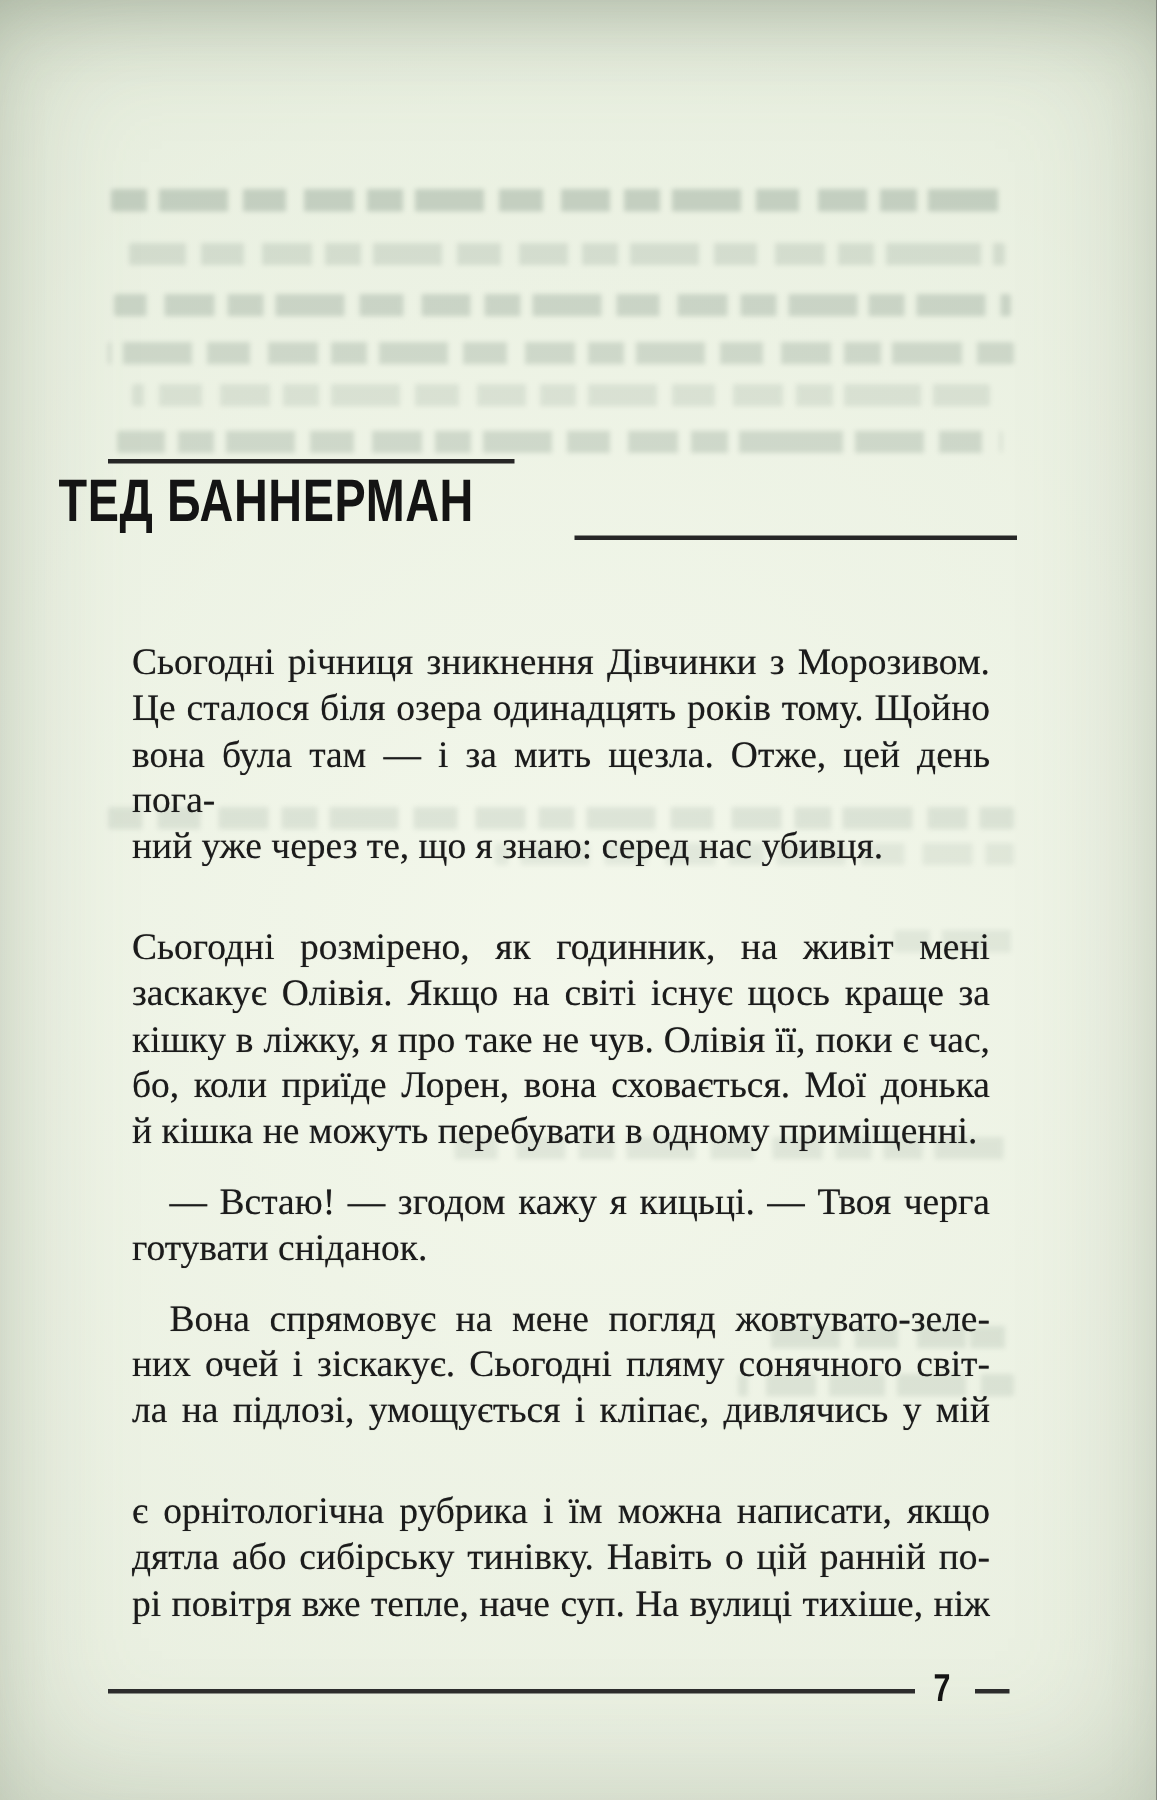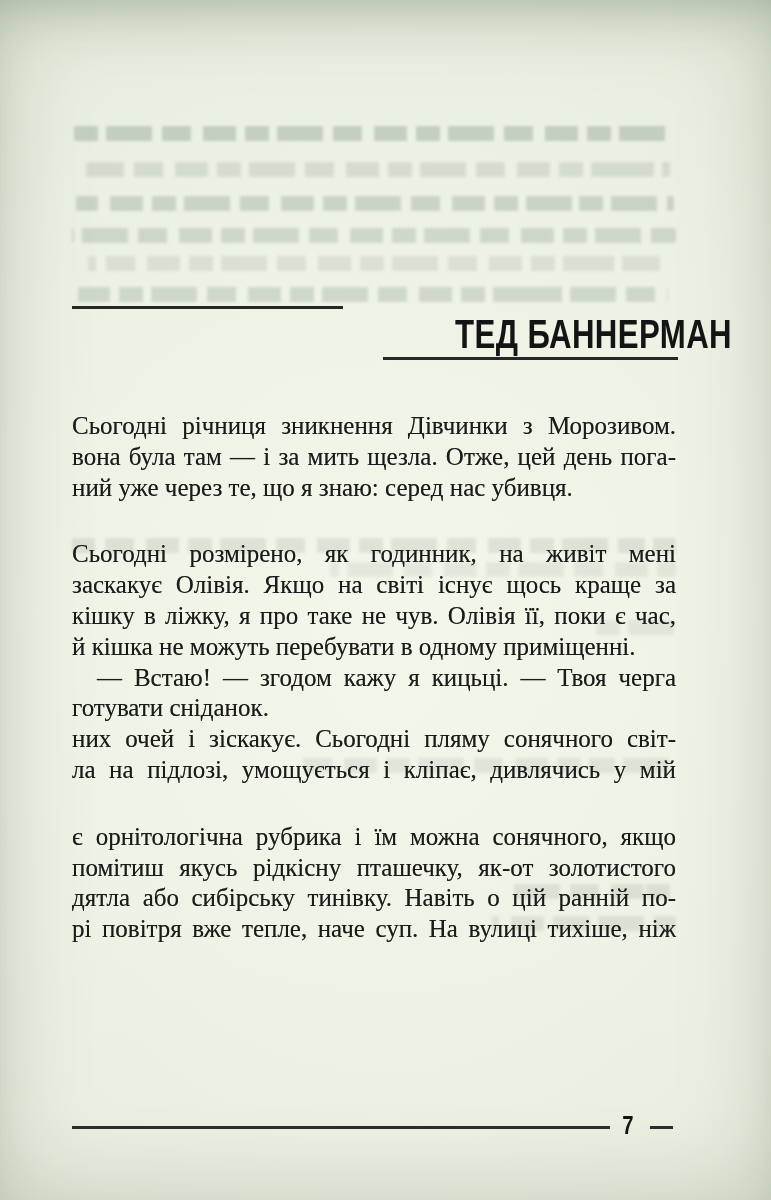--- a/index.html
+++ b/index.html
@@ -33,41 +33,41 @@
   }
 
   
   .rule { position: absolute; background: #262626; }
   .rule-top    { left: 72px;  top: 306px; width: 271px; height: 3px; }
   .rule-bottom { left: 383px; top: 357px; width: 295px; height: 2.5px; }
   .chapter-title {
     position: absolute;
     top: 314px; left: 0; right: 0;
     margin: 0;
-    text-align: right;
+    text-align: left;
     font-family: "Liberation Sans", "DejaVu Sans", sans-serif;
     font-weight: bold;
     font-size: 40px;
     line-height: 40px;
     letter-spacing: 0.5px;
     color: #141414;
   }
   .chapter-title .condense {
     display: inline-block;
     transform: scaleX(0.78);
     transform-origin: 50% 50%;
   }
 
   
   .page-body {
     position: absolute;
     left: 72px; top: 411px;
     width: 604px;
   }
-  .para { margin: 0; }
+  .para { margin: 16px; }
   .para.gap { margin-top: 36px; }
   .line {
     font-size: 25px;
     line-height: 30.8px;
     text-align: justify;
     text-align-last: justify;
     white-space: normal;
     text-shadow: 0 0 0.5px rgba(20,20,20,0.55);
   }
   .line.lastline { text-align-last: left; }
@@ -119,40 +119,42 @@
 
   <div>
     <div class="rule rule-top"></div>
     <h1 class="chapter-title"><span class="condense">ТЕД БАННЕРМАН</span></h1>
     <div class="rule rule-bottom"></div>
   </div>
 
   <div class="page-body" id="body-text">
       <div class="para">
         <div class="line">Сьогодні річниця зникнення Дівчинки з Морозивом.</div>
+        <div class="line">Це сталося біля озера одинадцять років тому. Щойно</div>
         <div class="line">вона була там — і за мить щезла. Отже, цей день пога-</div>
         <div class="line lastline">ний уже через те, що я знаю: серед нас убивця.</div>
       </div>
       <div class="para gap">
         <div class="line">Сьогодні розмірено, як годинник, на живіт мені</div>
         <div class="line">заскакує Олівія. Якщо на світі існує щось краще за</div>
         <div class="line">кішку в ліжку, я про таке не чув. Олівія її, поки є час,</div>
+        <div class="line">бо, коли приїде Лорен, вона сховається. Мої донька</div>
         <div class="line lastline">й кішка не можуть перебувати в одному приміщенні.</div>
       </div>
       <div class="para">
         <div class="line indent">— Встаю! — згодом кажу я кицьці. — Твоя черга</div>
         <div class="line lastline">готувати сніданок.</div>
       </div>
       <div class="para">
+        <div class="line indent">Вона спрямовує на мене погляд жовтувато-зеле-</div>
         <div class="line">них очей і зіскакує. Сьогодні пляму сонячного світ-</div>
         <div class="line">ла на підлозі, умощується і кліпає, дивлячись у мій</div>
       </div>
       <div class="para gap">
-        <div class="line">є орнітологічна рубрика і їм можна сонячного, якщо</div>
-        <div class="line">помітиш якусь рідкісну пташечку, як-от золотистого</div>
+        <div class="line">є орнітологічна рубрика і їм можна написати, якщо</div>
         <div class="line">дятла або сибірську тинівку. Навіть о цій ранній по-</div>
         <div class="line">рі повітря вже тепле, наче суп. На вулиці тихіше, ніж</div>
       </div>
     </div>
 
   <div>
     <div class="footer-rule"></div>
     <div class="page-number">7</div>
     <div class="footer-dash"></div>
   </div>

